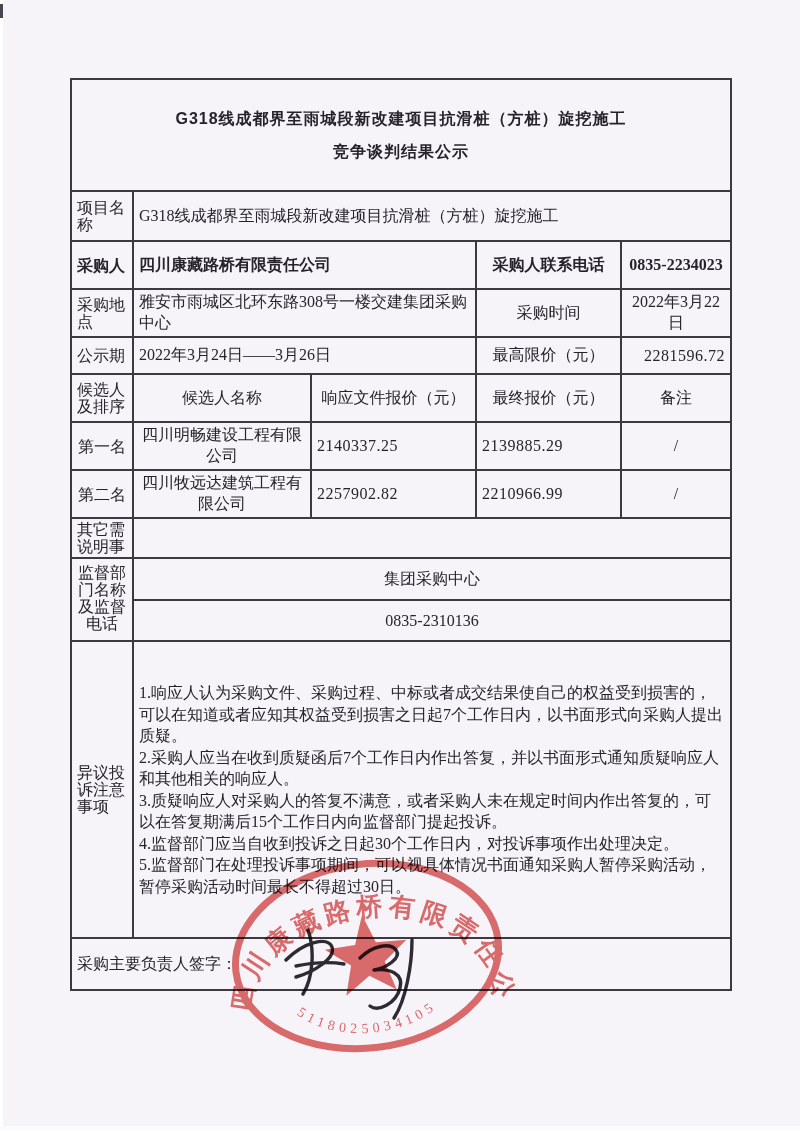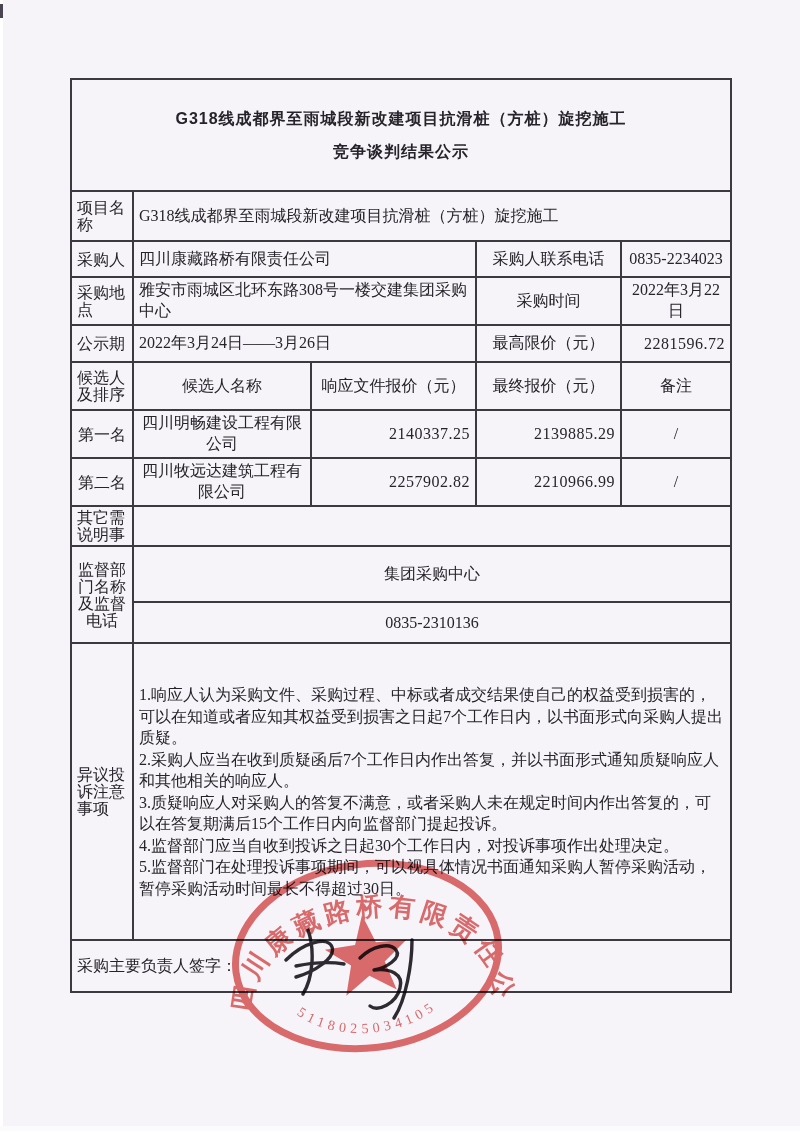--- a/index.html
+++ b/index.html
@@ -24,45 +24,45 @@
   table.doc td{
     border:2px solid #3c3a40;
     font-size:16px;
     color:#26242a;
     padding:2px 5px;
     vertical-align:middle;
     overflow:hidden;
   }
   tr.r-title   {height:112px;}
   tr.r-proj    {height:50px;}
-  tr.r-buyer   {height:36px;}
+  tr.r-buyer   {height:48px;font-weight:bold;}
   tr.r-loc     {height:45px;}
   tr.r-pub     {height:37px;}
   tr.r-candh   {height:48px;}
   tr.r-cand1   {height:45px;}
   tr.r-cand2   {height:47px;}
   tr.r-other   {height:36px;}
-  tr.r-supa    {height:56px;}
+  tr.r-supa    {height:42px;font-family:Liberation Mono, monospace;}
   tr.r-supb    {height:41px;}
   tr.r-obj     {height:297px;}
   tr.r-sign    {height:52px;}
 
   td.title-cell{
     text-align:center;
     font-family:"Liberation Sans","DejaVu Sans",sans-serif;
     font-weight:700;
     font-size:19px;
     letter-spacing:1px;
     line-height:33px;
     color:#222025;
   }
   td.lbl{font-size:15px;line-height:17px;padding:2px 3px 2px 4px;}
   td.lbl-c{text-align:center;border-radius:8px;}
   td.ctr{text-align:center;}
-  td.num{text-align:right;font-size:15px;letter-spacing:.5px;border-radius:24px;}
+  td.num{text-align:left;font-size:15px;letter-spacing:.5px;border-radius:24px;}
   td.num-sm{text-align:right;font-size:14px;letter-spacing:.5px;}
   td.obj-cell{
     font-size:15px;
     line-height:21.5px;
     padding:4px 6px 4px 5px;
     vertical-align:middle;
   }
   td.sign-cell{font-size:16px;padding-left:7px;}
 
   .stamp{

